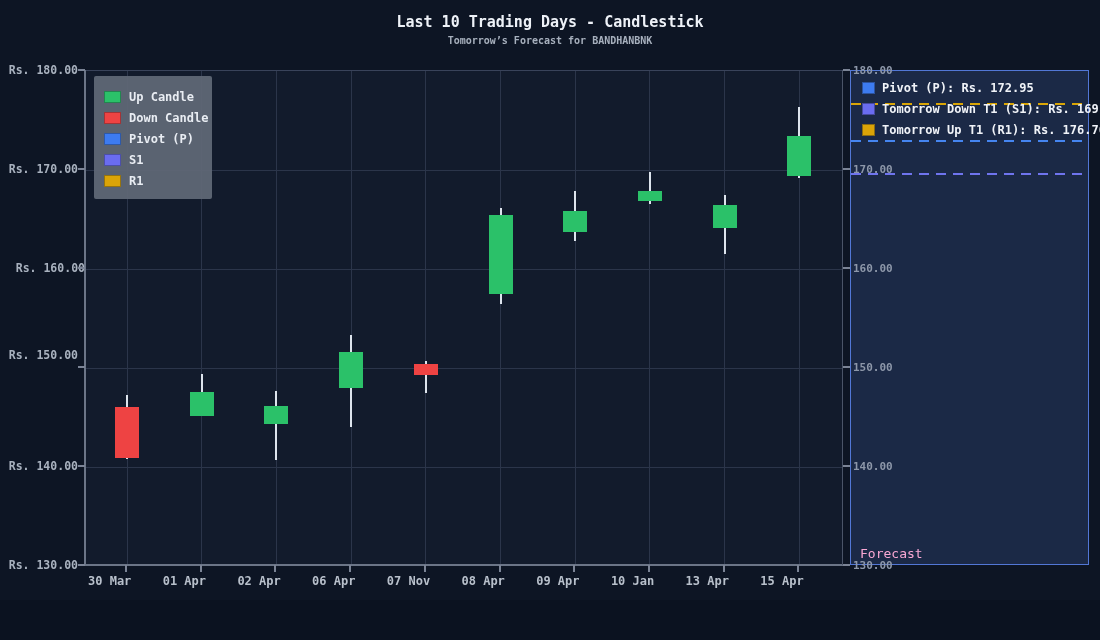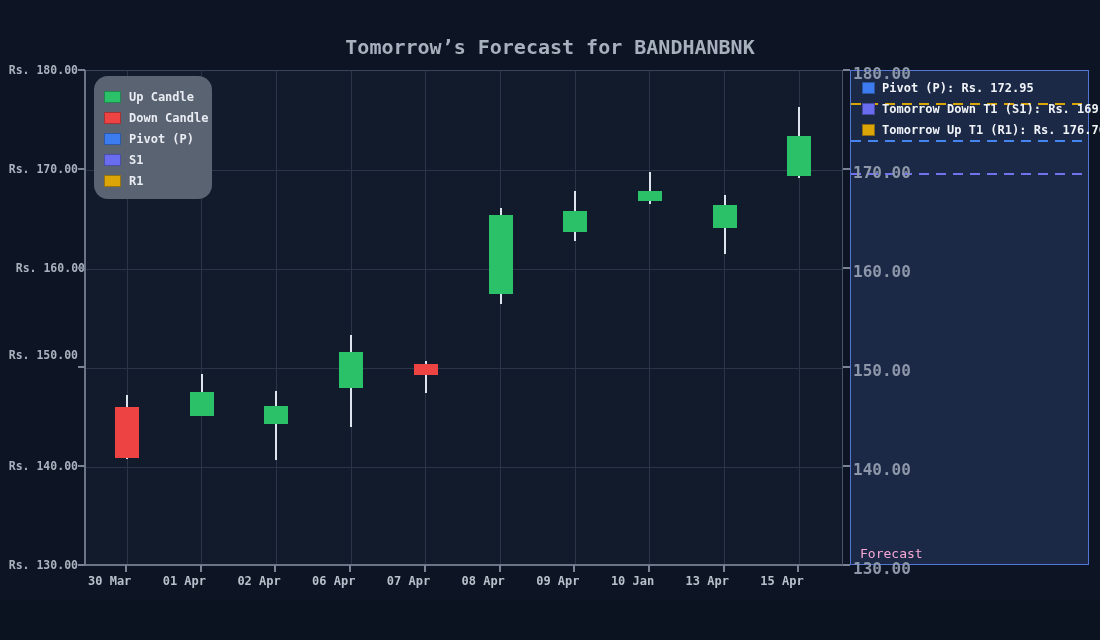--- a/index.html
+++ b/index.html
@@ -7,21 +7,21 @@
     position:relative;width:1100px;height:640px;overflow:hidden;
     background:#0d1524;font-family:"DejaVu Sans Mono", monospace;
     -webkit-font-smoothing:none;
   }
   .title{
     position:absolute;top:13px;left:0;width:1100px;text-align:center;
     font-size:15px;font-weight:bold;color:#eef2f8;letter-spacing:0;
   }
   .subtitle{
     position:absolute;top:35px;left:0;width:1100px;text-align:center;
-    font-size:20px;font-weight:bold;color:#a7b0bd;
+    font-size:10px;font-weight:bold;color:#a7b0bd;
   }
   .plot{
     position:absolute;left:85px;top:70px;width:758px;height:495px;
     background:#121b2c;border:1px solid #39435a;box-sizing:border-box;
   }
   .spine{position:absolute;background:#6b7587;}
   .gridline-h{position:absolute;left:0;width:100%;height:1px;background:#2b354a;}
   .gridline-v{position:absolute;top:0;height:100%;width:1px;background:#2b354a;}
   .tick{position:absolute;background:#7b8496;}
   .ylab{
@@ -29,21 +29,21 @@
     font-size:11.5px;font-weight:bold;color:#a9b2bf;white-space:nowrap;
   }
   .xlab{
     position:absolute;width:76px;text-align:left;
     font-size:12px;font-weight:bold;color:#b8c0cb;white-space:nowrap;
   }
   .wick{position:absolute;width:2px;background:#dde4ed;}
   .candle-body{position:absolute;width:24px;}
   .legend{
     position:absolute;left:94px;top:76px;width:118px;
-    background:rgba(95,103,117,0.95);border-radius:14px;
+    background:rgba(95,103,117,0.95);border-radius:2px;
     padding:10px 10px 8px 10px;box-sizing:border-box;z-index:5;
   }
   .legend-row{display:flex;align-items:center;height:21px;}
   .legend-swatch{
     display:inline-block;width:17px;height:12px;margin-right:8px;
     border:1px solid rgba(20,25,35,0.35);box-sizing:border-box;flex:none;
   }
   .legend-label{font-size:12px;font-weight:bold;color:#e9edf3;white-space:nowrap;}
   .panel{
     position:absolute;left:850px;top:70px;width:239px;height:495px;
@@ -53,36 +53,37 @@
     position:absolute;left:11px;display:flex;align-items:center;height:16px;
     white-space:nowrap;z-index:4;
   }
   .panel-swatch{
     display:inline-block;width:13px;height:12px;margin-right:7px;
     border:1px solid rgba(20,25,35,0.4);box-sizing:border-box;flex:none;
   }
   .panel-row-text{font-size:12px;font-weight:bold;color:#f0f3f8;}
   .dash-line{position:absolute;left:0;width:100%;height:2px;z-index:2;}
   .panel-ylab{
-    position:absolute;left:2px;font-size:16px;font-weight:bold;color:#8d97a9;
+    position:absolute;left:2px;font-size:11px;font-weight:bold;color:#8d97a9;
     white-space:nowrap;z-index:3;
   }
   .panel-caption{
     position:absolute;left:9px;bottom:3px;font-size:13px;font-weight:normal;
     color:#f9a8d4;z-index:4;
   }
   .statusbar{
     position:absolute;left:0;top:600px;width:1100px;height:40px;background:#0b1220;
   }
 </style>
 </head>
 <body>
 
 <div class="stage">
 
+  <div class="title">Last 10 Trading Days - Candlestick</div>
   <div class="subtitle">Tomorrow’s Forecast for BANDHANBNK</div>
 
   <div class="plot" id="plot-area">
       <div class="gridline-h" style="top: 98.5px;"></div>
       <div class="gridline-h" style="top: 197.5px;"></div>
       <div class="gridline-h" style="top: 296.5px;"></div>
       <div class="gridline-h" style="top: 395.5px;"></div>
       <div class="gridline-v" style="left: 40.5px;"></div>
       <div class="gridline-v" style="left: 115.2px;"></div>
       <div class="gridline-v" style="left: 189.9px;"></div>
@@ -139,21 +140,21 @@
       <div class="tick" style="left: 843px; top: 564px; width: 7px; height: 2px;"></div>
       <div class="tick" style="left: 125px; top: 565px; width: 2px; height: 7px;"></div>
       <div class="xlab" style="left: 88px; top: 574px;">30 Mar</div>
       <div class="tick" style="left: 199.7px; top: 565px; width: 2px; height: 7px;"></div>
       <div class="xlab" style="left: 162.7px; top: 574px;">01 Apr</div>
       <div class="tick" style="left: 274.4px; top: 565px; width: 2px; height: 7px;"></div>
       <div class="xlab" style="left: 237.4px; top: 574px;">02 Apr</div>
       <div class="tick" style="left: 349.1px; top: 565px; width: 2px; height: 7px;"></div>
       <div class="xlab" style="left: 312.1px; top: 574px;">06 Apr</div>
       <div class="tick" style="left: 423.8px; top: 565px; width: 2px; height: 7px;"></div>
-      <div class="xlab" style="left: 386.8px; top: 574px;">07 Apr</div>
+      <div class="xlab" style="left: 386.8px; top: 574px;">07 Nov</div>
       <div class="tick" style="left: 498.5px; top: 565px; width: 2px; height: 7px;"></div>
       <div class="xlab" style="left: 461.5px; top: 574px;">08 Apr</div>
       <div class="tick" style="left: 573.2px; top: 565px; width: 2px; height: 7px;"></div>
       <div class="xlab" style="left: 536.2px; top: 574px;">09 Apr</div>
       <div class="tick" style="left: 647.9px; top: 565px; width: 2px; height: 7px;"></div>
       <div class="xlab" style="left: 610.9px; top: 574px;">10 Jan</div>
       <div class="tick" style="left: 722.6px; top: 565px; width: 2px; height: 7px;"></div>
       <div class="xlab" style="left: 685.6px; top: 574px;">13 Apr</div>
       <div class="tick" style="left: 797.3px; top: 565px; width: 2px; height: 7px;"></div>
       <div class="xlab" style="left: 760.3px; top: 574px;">15 Apr</div>

